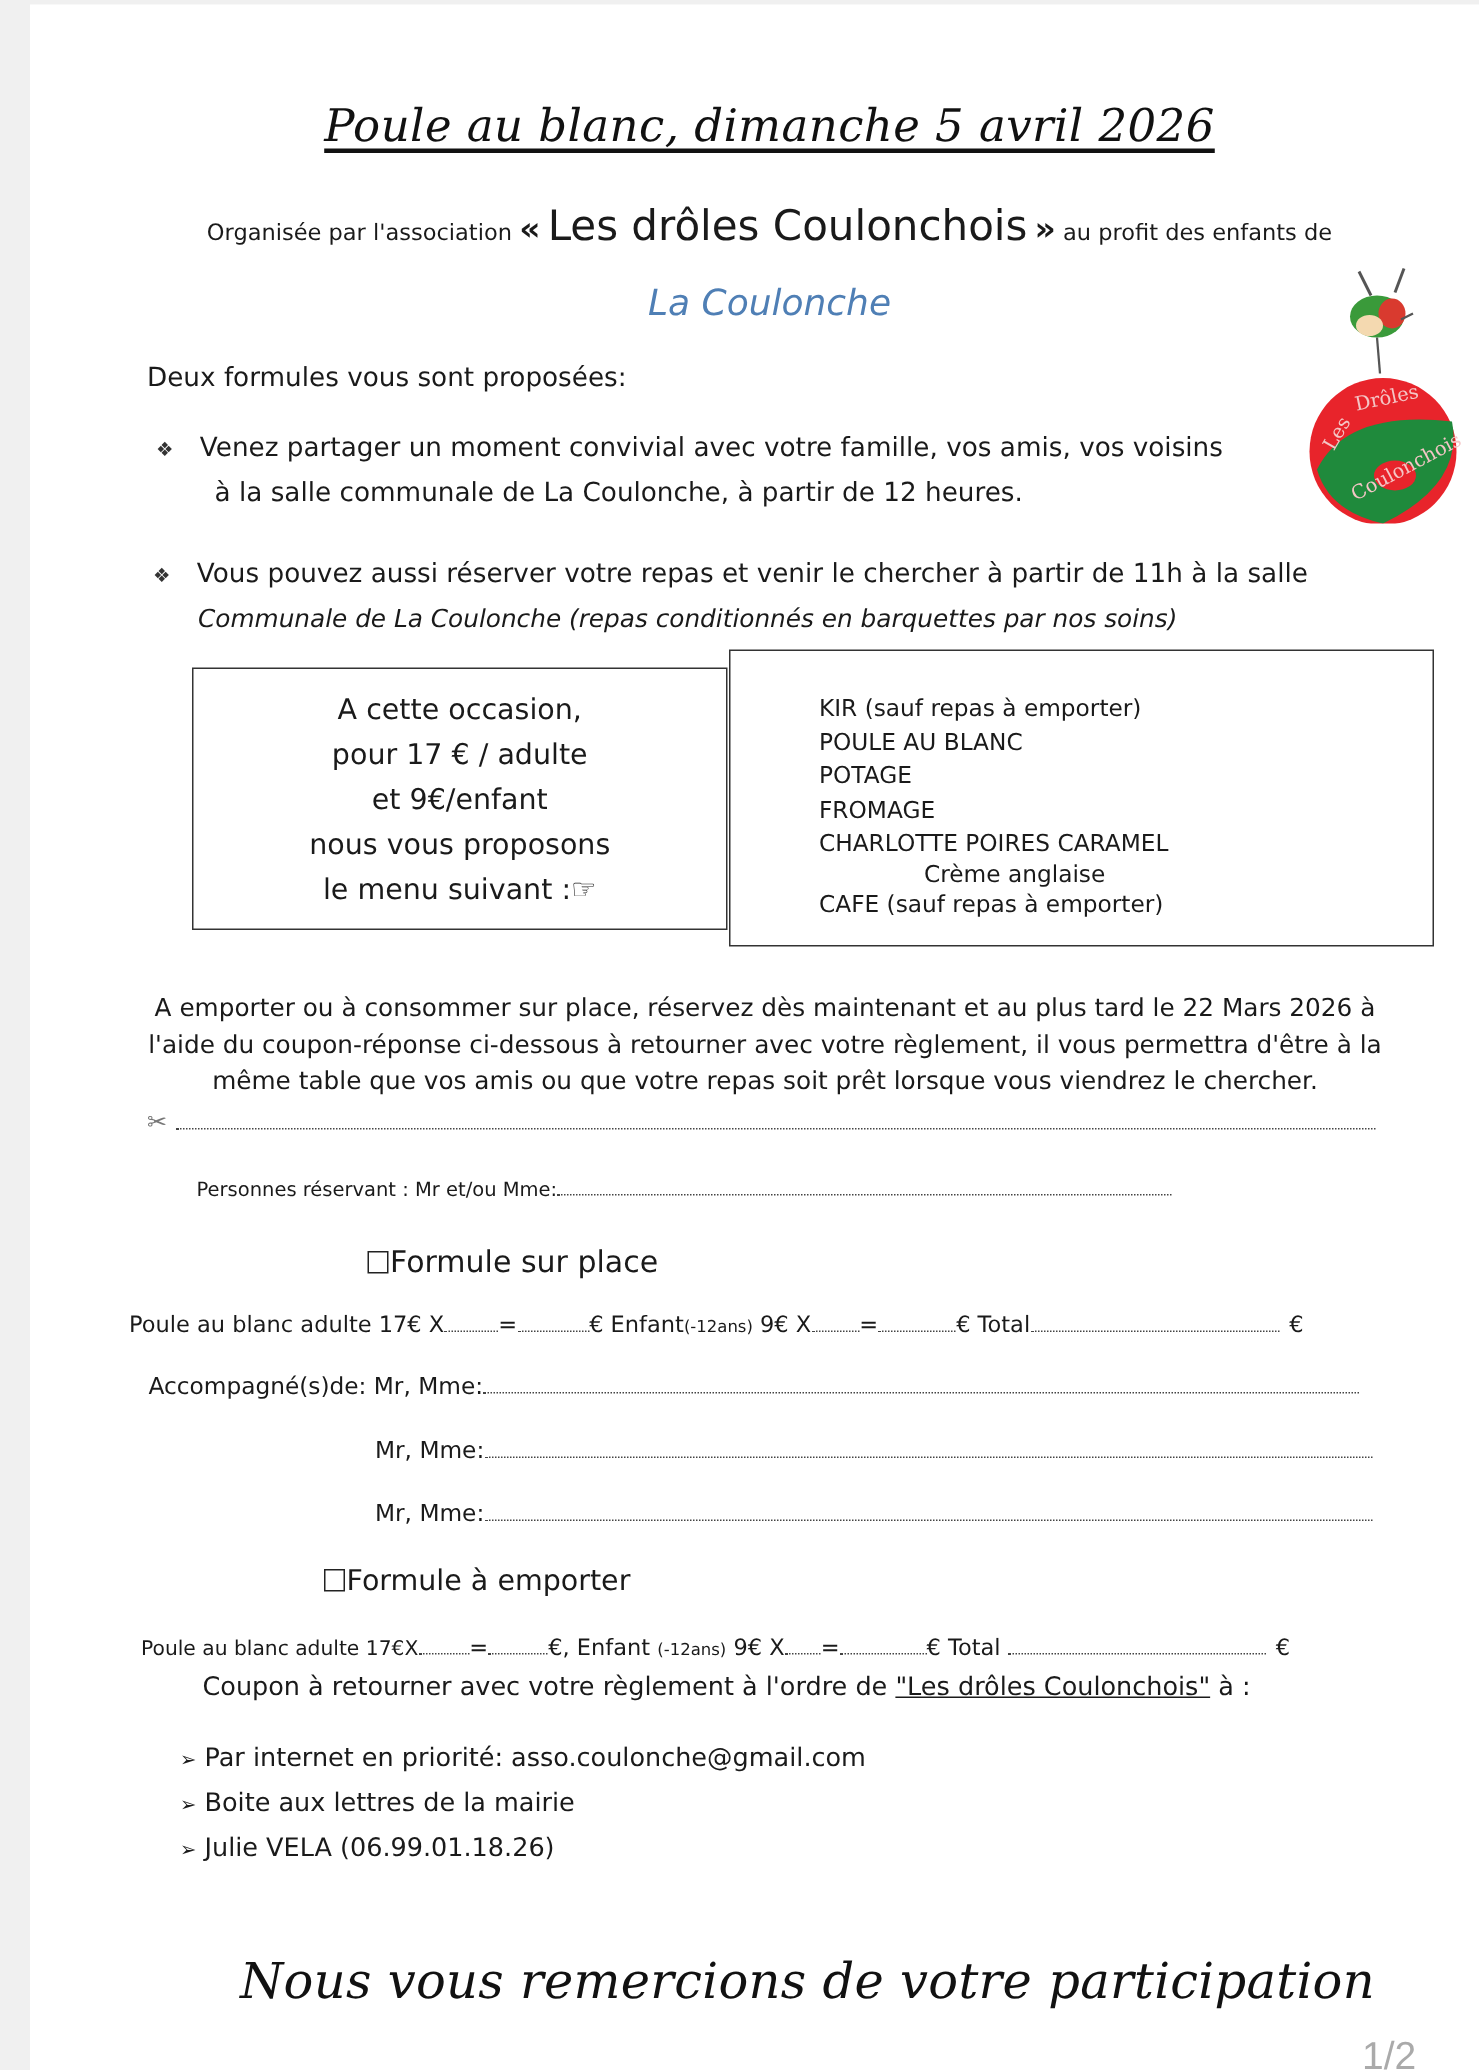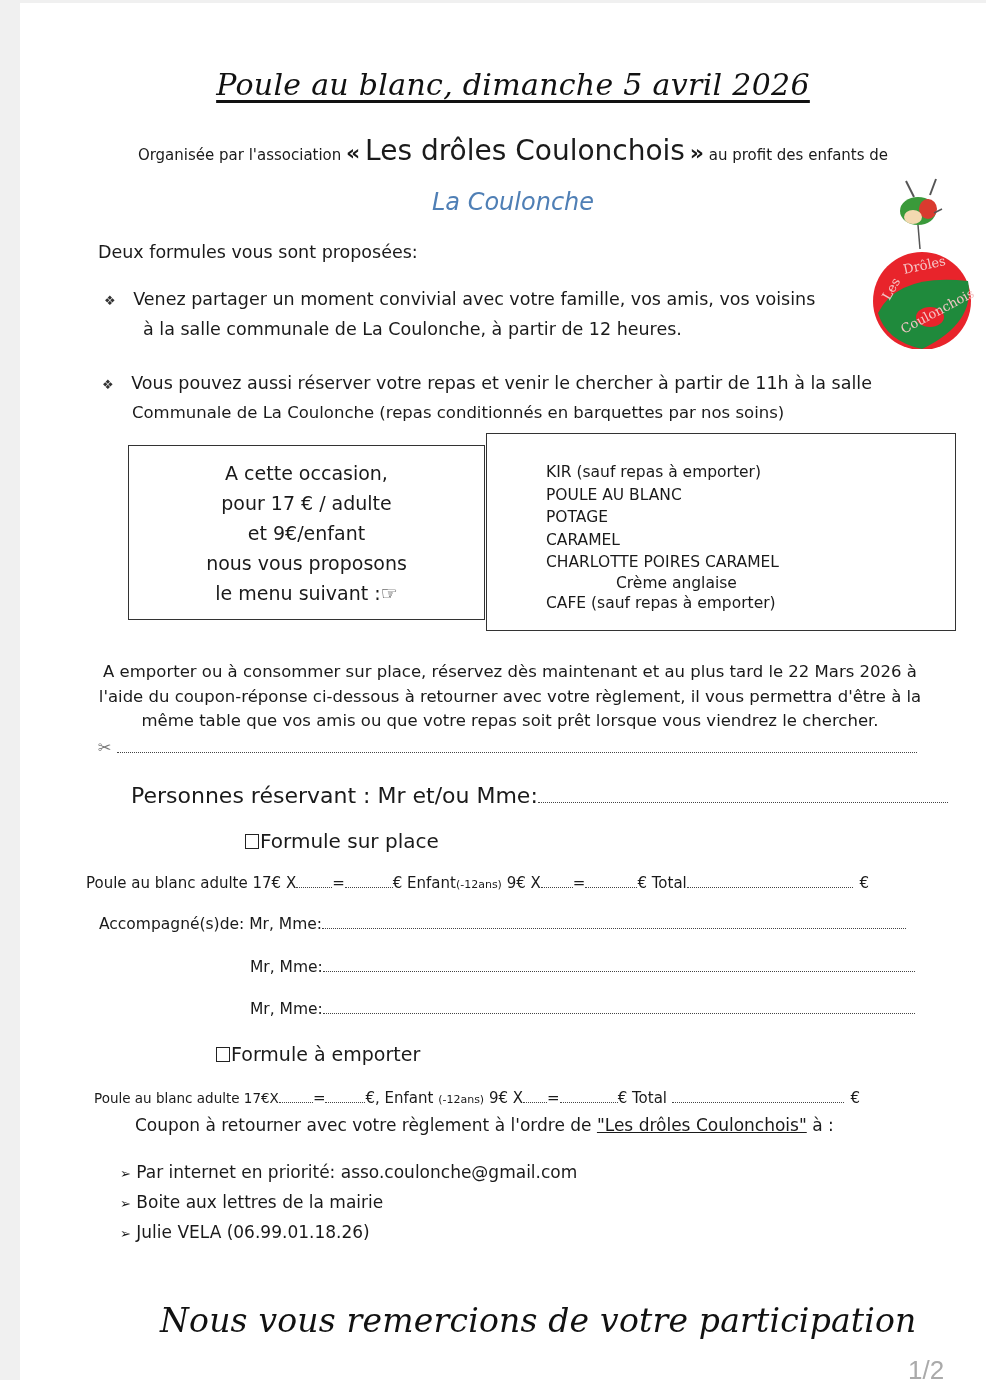--- a/index.html
+++ b/index.html
@@ -97,53 +97,53 @@
       <span>Venez partager un moment convivial avec votre famille, vos amis, vos voisins</span>
     </div>
     <div style="padding-left:39px;">à la salle communale de La Coulonche, à partir de 12 heures.</div>
   </div>
 
   <div class="abs body-text" style="left:82px; top:366px; line-height:28px;">
     <div>
       <span class="bullet">❖</span>
       <span>Vous pouvez aussi réserver votre repas et venir le chercher à partir de 11h à la salle</span>
     </div>
-    <div style="padding-left:30px; font-size:16.5px;">Communale de La Coulonche (repas conditionnés en barquettes par nos soins)</div>
+    <div style="padding-left:30px; font-size:16.5px;font-style:italic;">Communale de La Coulonche (repas conditionnés en barquettes par nos soins)</div>
   </div>
 
   <div class="abs box1">
     <div>A cette occasion,</div>
     <div>pour 17 € / adulte</div>
     <div>et 9€/enfant</div>
     <div>nous vous proposons</div>
     <div>le menu suivant :☞</div>
   </div>
 
   <div class="abs box2">
     <div>KIR (sauf repas à emporter)</div>
     <div>POULE AU BLANC</div>
     <div>POTAGE</div>
-    <div>CARAMEL</div>
+    <div>FROMAGE</div>
     <div>CHARLOTTE POIRES CARAMEL</div>
     <div class="sub" style="line-height:18px;">Crème anglaise</div>
     <div>CAFE (sauf repas à emporter)</div>
   </div>
 
   <div class="abs center-para" style="left:-10px;">
     <div>A emporter ou à consommer sur place, réservez dès maintenant et au plus tard le 22 Mars 2026 à</div>
     <div>l'aide du coupon-réponse ci-dessous à retourner avec votre règlement, il vous permettra d'être à la</div>
     <div>même table que vos amis ou que votre repas soit prêt lorsque vous viendrez le chercher.</div>
   </div>
 
   <div class="abs" style="left:78px; top:735px; width:826px;">
     <span style="font-size:16px; color:#777;">✂</span>
     <span class="dots" style="width:800px;"></span>
   </div>
 
-  <div class="abs body-text" style="left:111px; top:780px; font-size:22px;text-align:right;">
+  <div class="abs body-text" style="left:111px; top:780px; font-size:13px;text-align:right;">
     <span>Personnes réservant : Mr et/ou Mme:</span><span class="dots" style="width:410px;"></span>
   </div>
 
   <div class="abs" style="left:193px; top:826px; font-size:20px;margin-left:32px;">
     <span class="checkbox"></span><span>Formule sur place</span>
   </div>
 
   <div class="abs" style="left:66px; top:871px; font-size:15px;">
     <span>Poule au blanc adulte 17€ X</span><span class="dots" style="width:36px;"></span><span>=</span><span class="dots" style="width:48px;"></span><span>€ Enfant</span><span class="small">(-12ans)</span>
     <span>9€ X</span><span class="dots" style="width:32px;"></span><span>=</span><span class="dots" style="width:52px;"></span><span>€ Total</span><span class="dots" style="width:166px;"></span>

